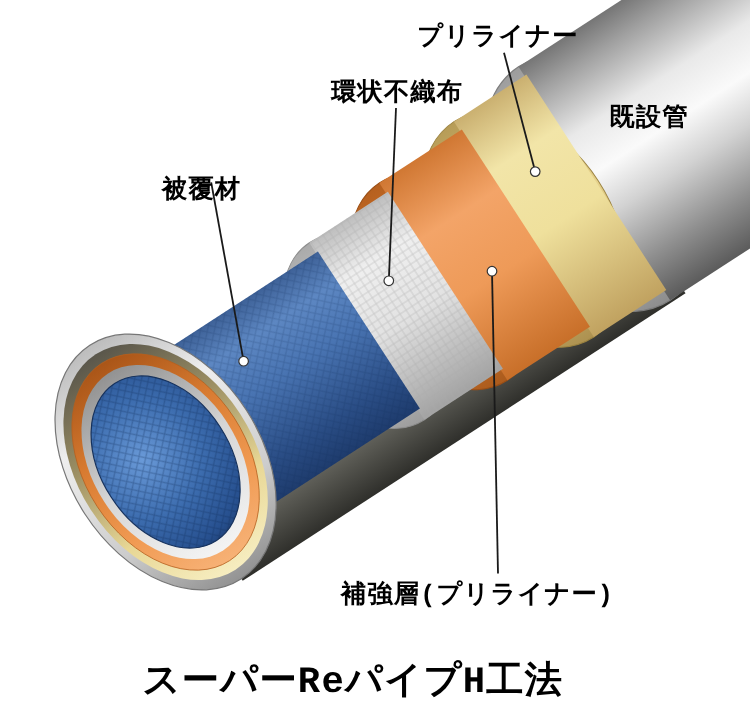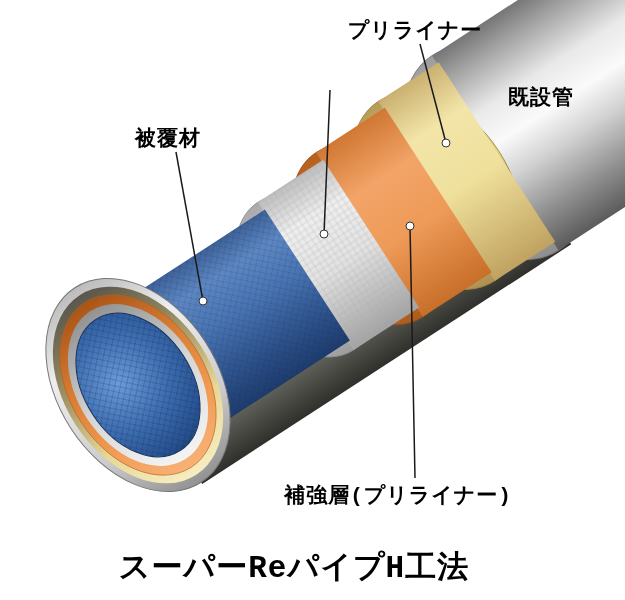--- a/index.html
+++ b/index.html
@@ -8,21 +8,21 @@
     background:#ffffff;font-family:Liberation Mono, monospace;padding-left:12px;
   }
   #pipe-svg{position:absolute;left:0;top:0;}
   .callout{
     position:absolute;transform:translateX(-50%);
     font-weight:700;font-size:21px;color:#000;white-space:nowrap;
     letter-spacing:1px;
   }
   #label-preliner{left:415px;top:16px;}
   #label-nonwoven{left:331px;top:62px;}
-  #label-cover{left:168px;top:124px;}
+  #label-cover{left:168px;top:143px;}
   #label-existing{left:541px;top:83px;}
   #label-reinforcement{left:398px;top:481px;}
   #main-title{
     position:absolute;left:0;top:546px;width:588px;text-align:center;
     font-weight:700;font-size:31px;color:#000;letter-spacing:1px;
   }
 </style>
 </head>
 <body>
 
@@ -164,18 +164,19 @@
     </g>
     <g fill="#ffffff" stroke="#333333" stroke-width="1">
       <circle cx="446" cy="143" r="4"></circle>
       <circle cx="324" cy="234" r="4"></circle>
       <circle cx="203" cy="301" r="4"></circle>
       <circle cx="410" cy="226" r="4"></circle>
     </g>
   </svg>
 
   <div id="label-preliner" class="callout">プリライナー</div>
+  <div id="label-nonwoven" class="callout">環状不織布</div>
   <div id="label-cover" class="callout">被覆材</div>
   <div id="label-existing" class="callout">既設管</div>
   <div id="label-reinforcement" class="callout">補強層(プリライナー)</div>
 
   <div id="main-title">スーパーReパイプH工法</div>
 </div>
 
 </body></html>

